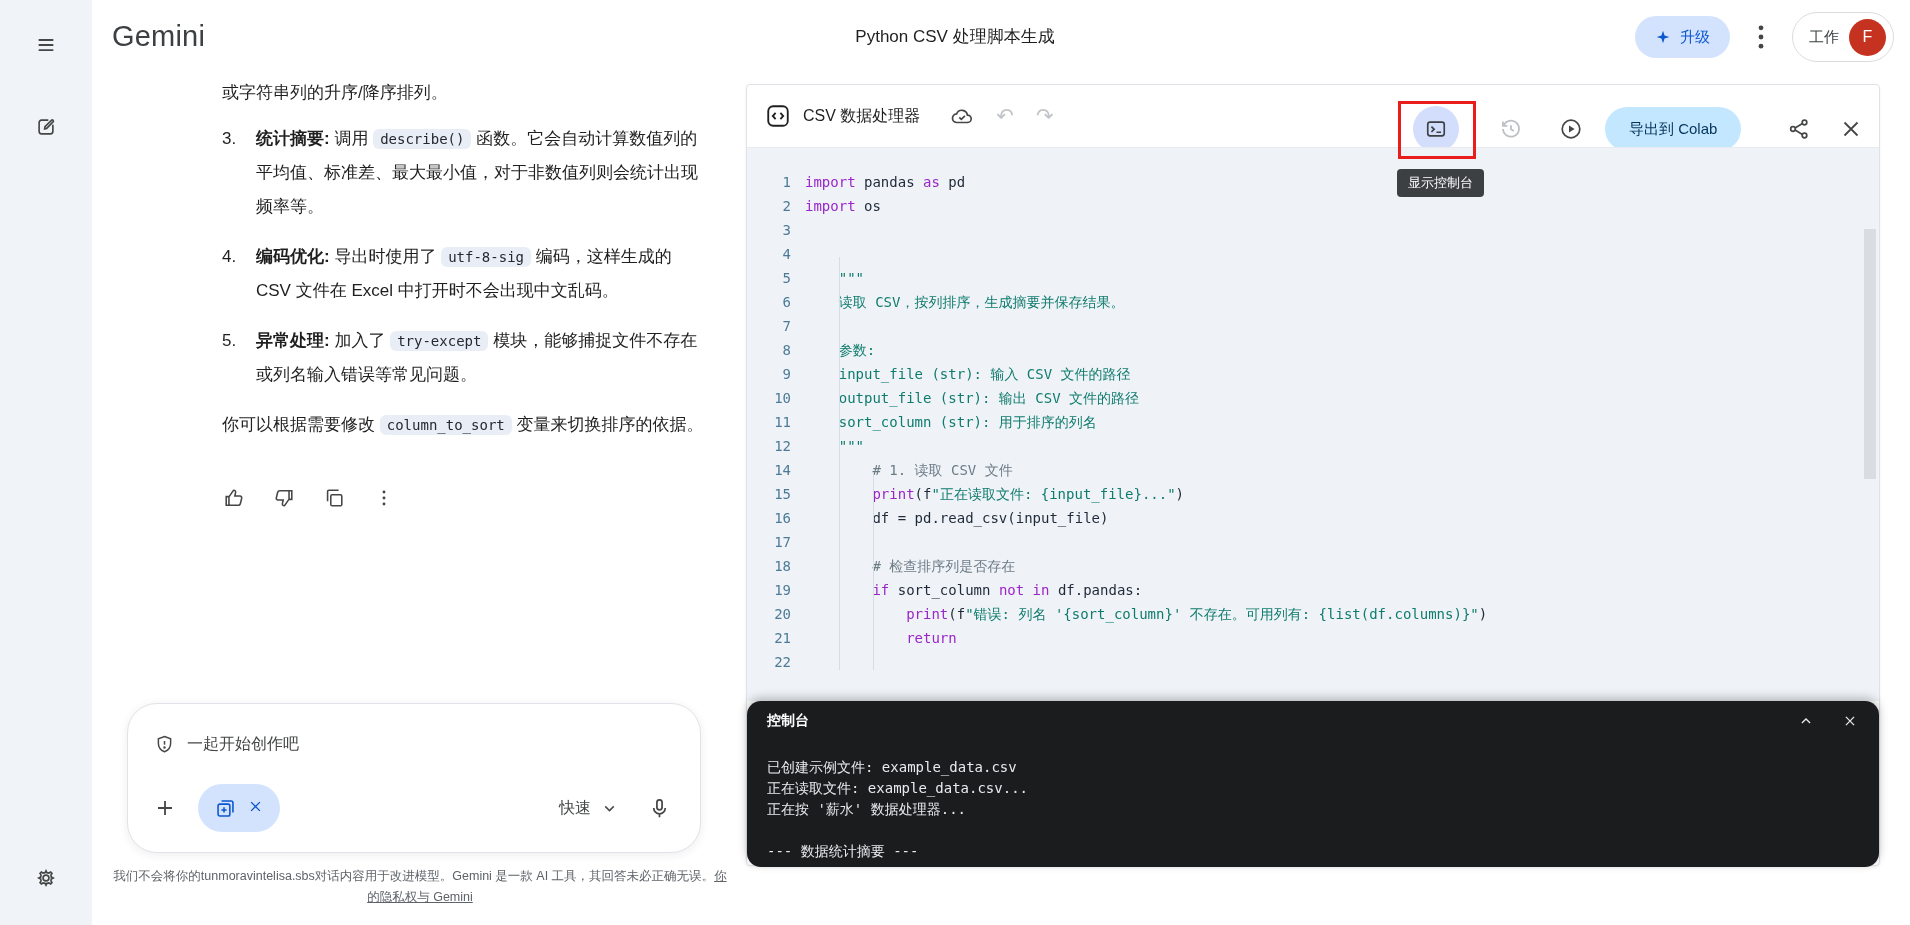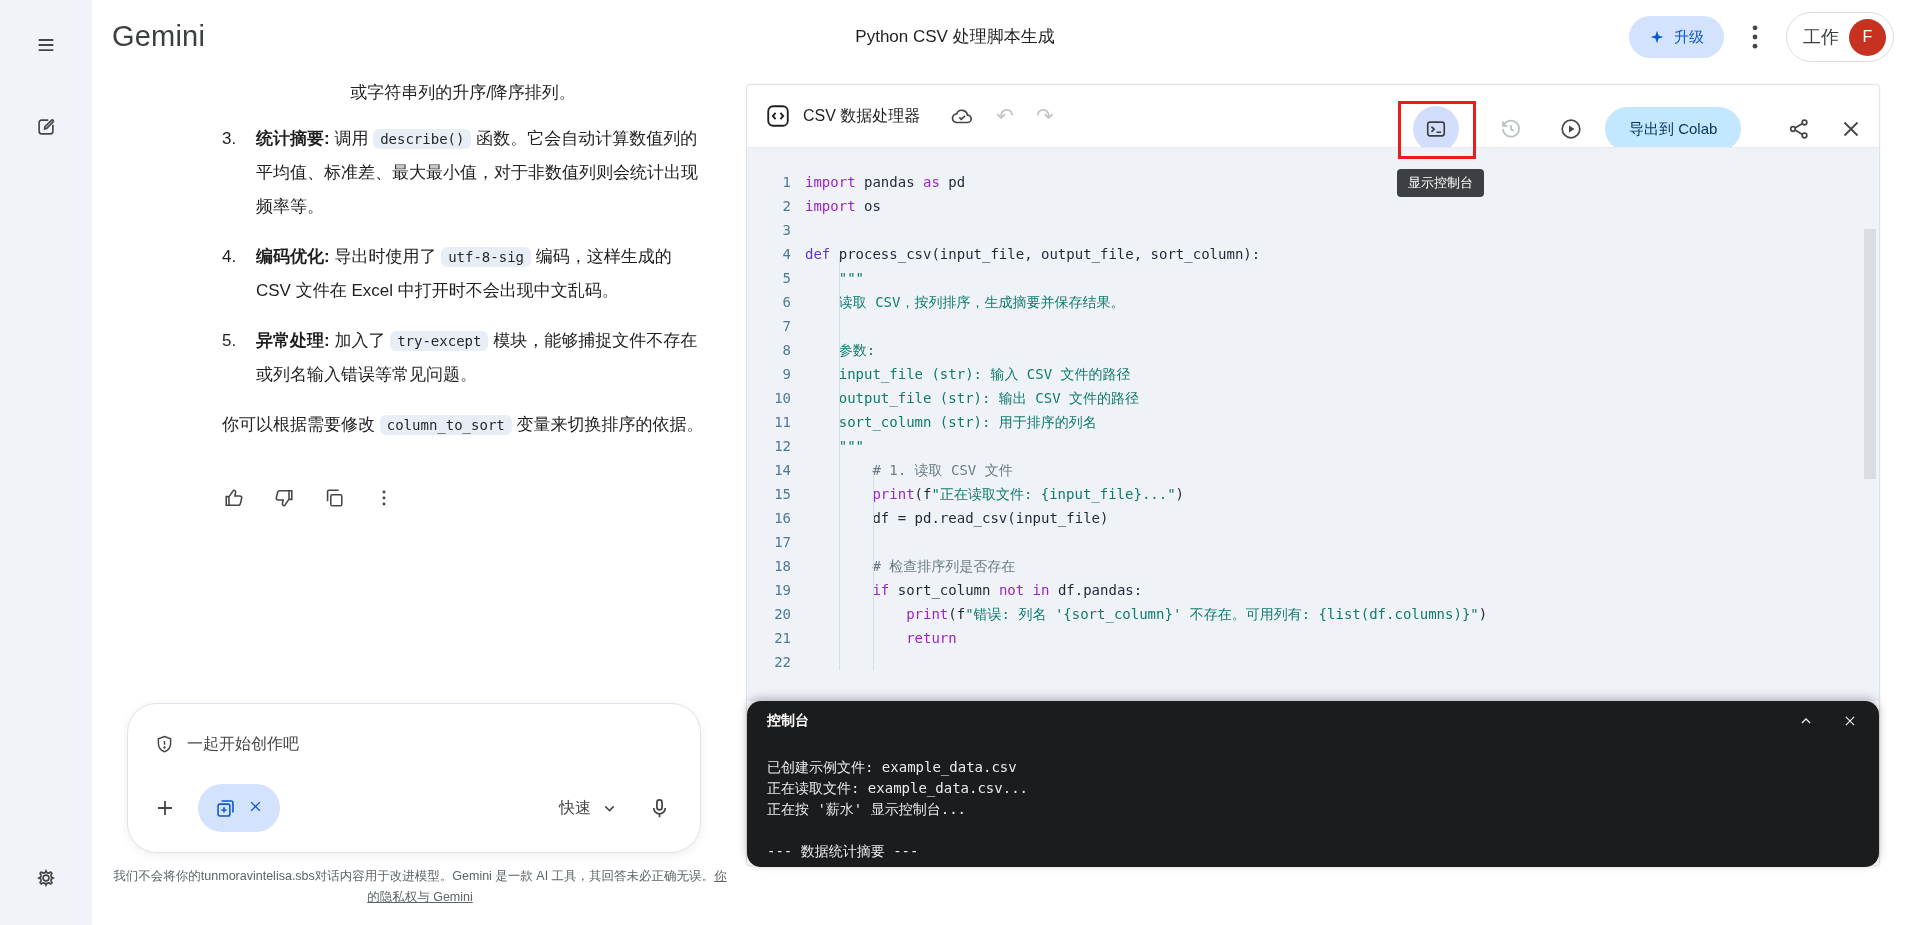--- a/index.html
+++ b/index.html
@@ -20,29 +20,29 @@
   .logo { margin-left:20px; font-size:29px; font-weight:500; color:#3c4043; letter-spacing:.2px; cursor:pointer; }
   .page-title { position:absolute; left:0; width:1910px; top:25px; text-align:center; font-size:17px;
                 font-weight:500; color:#1f1f1f; z-index:11; pointer-events:none; }
   .header-right { position:absolute; right:16px; top:12px; display:flex; align-items:center; gap:14px; z-index:12; }
   .upgrade-btn { display:flex; align-items:center; gap:9px; background:var(--chip-blue); color:var(--accent-blue);
                  font-size:15px; font-weight:500; padding:0 20px; height:42px; border-radius:21px; cursor:pointer; }
   .upgrade-btn svg { width:16px; height:16px; }
   .kebab { width:34px; height:34px; display:flex; align-items:center; justify-content:center; color:#444746; cursor:pointer; }
   .account-pill { display:flex; align-items:center; gap:10px; border:1px solid #dadce0; border-radius:26px;
                   height:50px; padding:0 7px 0 16px; cursor:pointer; background:#fff; }
-  .account-label { font-size:18px; color:#3c4043; }
+  .account-label { font-size:15px; color:#3c4043; }
   .avatar { width:37px; height:37px; border-radius:50%; background:var(--avatar-red); color:#fff;
             display:flex; align-items:center; justify-content:center; font-size:16px; font-weight:500; }
 
   
   .chat-col { position:absolute; left:92px; top:0; width:656px; height:925px; z-index:1; background:#fff; }
   .chat-scroll { position:absolute; left:130px; top:0; width:482px; padding-top:76px; font-size:17px;
                  line-height:34px; color:#1f1f1f; }
-  .clipped-line { margin-bottom:12px;text-align:center; }
+  .clipped-line { margin-bottom:12px; }
   .chat-item { display:flex; margin-bottom:16px; }
   .chat-num { width:34px; flex:none; }
   .chat-body { flex:1; }
   .seg-b { font-weight:700; }
   .inline-code { font-family:"DejaVu Sans Mono", monospace; font-size:14px; background:#e9eef6;
                  border-radius:6px; padding:2px 7px; color:#24292e; white-space:nowrap; }
   .chat-closing { margin-top:14px; }
   .msg-actions { display:flex; align-items:center; gap:26px; margin-top:44px; color:#444746; }
   .msg-action { width:24px; height:24px; cursor:pointer; display:flex; align-items:center; justify-content:center; }
   .msg-action svg { width:22px; height:22px; }
@@ -327,21 +327,21 @@
         </svg>
     </div>
 
     <div class="code-area">
       <div class="indent-guide guide-1"></div>
       <div class="indent-guide guide-2"></div>
       <div>
           <div class="code-line"><span class="ln">1</span><span class="lt"><span class="tok-kw">import</span><span> pandas </span><span class="tok-kw">as</span><span> pd</span></span></div>
           <div class="code-line"><span class="ln">2</span><span class="lt"><span class="tok-kw">import</span><span> os</span></span></div>
           <div class="code-line"><span class="ln">3</span><span class="lt"></span></div>
-          <div class="code-line"><span class="ln">4</span><span class="lt"><span class="tok-def">def</span><span> process_csv(input_file, output_file, sort_column):</span></span></div>
+          <div class="code-line"><span class="ln">4</span></div>
           <div class="code-line"><span class="ln">5</span><span class="lt"><span class="tok-str">    """</span></span></div>
           <div class="code-line"><span class="ln">6</span><span class="lt"><span class="tok-str">    读取 CSV，按列排序，生成摘要并保存结果。</span></span></div>
           <div class="code-line"><span class="ln">7</span><span class="lt"></span></div>
           <div class="code-line"><span class="ln">8</span><span class="lt"><span class="tok-str">    参数:</span></span></div>
           <div class="code-line"><span class="ln">9</span><span class="lt"><span class="tok-str">    input_file (str): 输入 CSV 文件的路径</span></span></div>
           <div class="code-line"><span class="ln">10</span><span class="lt"><span class="tok-str">    output_file (str): 输出 CSV 文件的路径</span></span></div>
           <div class="code-line"><span class="ln">11</span><span class="lt"><span class="tok-str">    sort_column (str): 用于排序的列名</span></span></div>
           <div class="code-line"><span class="ln">12</span><span class="lt"><span class="tok-str">    """</span></span></div>
           <div class="code-line"><span class="ln">14</span><span class="lt"><span>        </span><span class="tok-com"># 1. 读取 CSV 文件</span></span></div>
           <div class="code-line"><span class="ln">15</span><span class="lt"><span>        </span><span class="tok-kw">print</span><span>(f</span><span class="tok-str">"正在读取文件: {input_file}..."</span><span>)</span></span></div>
@@ -367,19 +367,19 @@
         </span>
         <span class="console-close">
           <svg viewBox="0 0 24 24" fill="none" stroke="currentColor" stroke-width="2.2">
               <path d="M5 5l14 14M19 5L5 19"></path>
             </svg>
         </span>
       </div>
       <div class="console-body">
           <div class="console-line">已创建示例文件: example_data.csv</div>
           <div class="console-line">正在读取文件: example_data.csv...</div>
-          <div class="console-line">正在按 '薪水' 显示控制台...</div>
+          <div class="console-line">正在按 '薪水' 数据处理器...</div>
           <div class="console-line">&nbsp;</div>
           <div class="console-line">--- 数据统计摘要 ---</div>
         </div>
     </div>
   </div>
 </div>
 
 </body></html>

